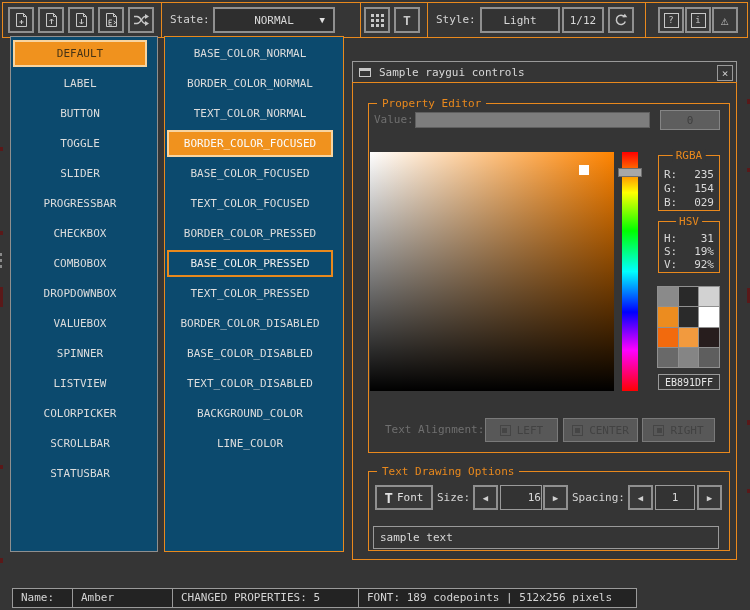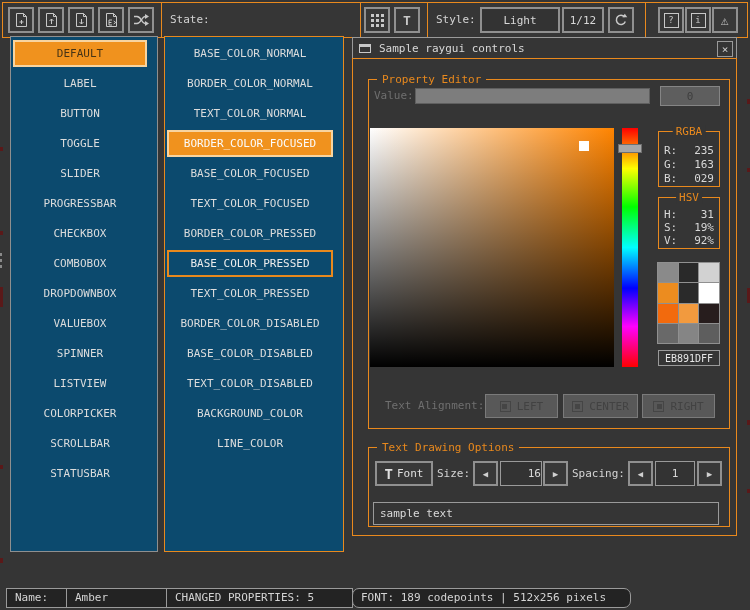--- a/index.html
+++ b/index.html
@@ -40,21 +40,21 @@
   #controls-list{left:10px;width:148px;}
   #props-list{left:164px;width:180px;border-color:var(--accent);}
   .list-item{height:27px;line-height:27px;margin:0 1px 3px 1px;text-align:center;
     box-sizing:border-box;white-space:nowrap;overflow:hidden;color:#dcdcdc;}
   .list-item.selected{background:var(--sel-fill);border:2px solid var(--sel-border);
     line-height:23px;color:#463416;}
   .list-item.focused{background:var(--sel-fill);border:2px solid var(--sel-border);
     line-height:23px;color:#fbfbfb;}
   .list-item.outlined{border:2px solid var(--accent);line-height:23px;color:#ececec;}
   
-  #window{position:absolute;left:352px;top:37px;width:385px;height:499px;}
+  #window{position:absolute;left:352px;top:61px;width:385px;height:499px;}
   #titlebar{position:absolute;left:0;top:0;width:385px;height:22px;box-sizing:border-box;
     border:1px solid var(--line-gray);background:#353535;display:flex;align-items:center;}
   .win-ico{width:12px;height:9px;box-sizing:border-box;border:1px solid #c8c8c8;
     border-top:3px solid #c8c8c8;margin-left:6px;}
   #win-title{margin-left:8px;}
   #win-close{position:absolute;right:3px;top:3px;width:16px;height:16px;box-sizing:border-box;
     border:1px solid var(--line-gray);display:flex;align-items:center;justify-content:center;
     color:#d0d0d0;font-size:11px;line-height:1;}
   #win-body{position:absolute;left:0;top:21px;width:385px;height:478px;box-sizing:border-box;
     border:1px solid var(--accent);}
@@ -100,21 +100,21 @@
   #font-btn .big-t{font-size:14px;font-weight:bold;}
   .opt-label{position:absolute;top:430px;color:#d4d4d4;}
   .spin-btn{position:absolute;top:424px;width:25px;height:25px;box-sizing:border-box;
     background:#383838;border:2px solid #909090;display:flex;align-items:center;
     justify-content:center;font-size:9px;color:#d0d0d0;}
   .spin-box{position:absolute;top:424px;height:25px;box-sizing:border-box;background:#333;
     border:1px solid var(--line-gray);display:flex;align-items:center;justify-content:center;}
   #sample-textbox{position:absolute;left:21px;top:465px;width:346px;height:23px;box-sizing:border-box;
     border:1px solid var(--line-gray);line-height:21px;padding-left:6px;color:#dadada;}
   
-  #statusbar{position:absolute;left:6px;top:588px;width:625px;height:20px;display:flex;}
+  #statusbar{position:absolute;left:12px;top:588px;width:625px;height:20px;display:flex;}
   .sb-cell{box-sizing:border-box;height:20px;background:#232323;border:1px solid var(--line-gray);
     line-height:18px;padding-left:8px;white-space:nowrap;overflow:hidden;color:#d4d4d4;}
   .sb-cell + .sb-cell{margin-left:-1px;}
   
   .edge-mark{position:absolute;width:3px;background:#5a1919;}
   .edge-dash{position:absolute;width:2px;background:#8a8a8a;}
   svg{display:block;}
 </style>
 </head>
 <body>
@@ -163,20 +163,24 @@
           <path d="M1 3.5 h3 c4.5 0 4.5 7 8 7" fill="none" stroke="#c8c8c8" stroke-width="1.3"></path>
           <path d="M1 10.5 h3 c4.5 0 4.5 -7 8 -7" fill="none" stroke="#c8c8c8" stroke-width="1.3"></path>
           <polygon points="12,1 16,3.5 12,6" fill="#c8c8c8"></polygon>
           <polygon points="12,8 16,10.5 12,13" fill="#c8c8c8"></polygon>
         </svg>
       </span>
   </div>
   <div class="tb-div" style="left:158px;"></div>
 
   <span class="tb-label" style="left:167px;">State:</span>
+  <div class="dropdown">
+    <span>NORMAL</span>
+    <span class="dd-arrow">▼</span>
+  </div>
   <div class="tb-div" style="left:357px;"></div>
 
   <div class="tb-btn" style="left:361px;">
     <span>
         <svg width="13" height="13" viewBox="0 0 13 13" fill="#c8c8c8">
           <rect x="0" y="0" width="3" height="3"></rect>
           <rect x="5" y="0" width="3" height="3"></rect>
           <rect x="10" y="0" width="3" height="3"></rect>
           <rect x="0" y="5" width="3" height="3"></rect>
           <rect x="5" y="5" width="3" height="3"></rect>
@@ -282,21 +286,21 @@
   <div id="hue-handle"></div>
 
   <div class="mini-group" style="left:306px;top:94px;width:62px;height:56px;padding-top:12px;">
     <span class="gb-label mini">RGBA</span>
     <div class="kv">
         <span>R:</span>
         <span>235</span>
       </div>
     <div class="kv">
         <span>G:</span>
-        <span>163</span>
+        <span>154</span>
       </div>
     <div class="kv">
         <span>B:</span>
         <span>029</span>
       </div>
   </div>
 
   <div class="mini-group" style="left:306px;top:160px;width:62px;height:52px;padding-top:10px;">
     <span class="gb-label mini">HSV</span>
     <div class="kv" style="line-height:13px;">
@@ -373,21 +377,21 @@
   <div class="spin-btn" style="left:345px;">
       <span>▶</span>
     </div>
   <div id="sample-textbox"><span>sample text</span></div>
 </div>
 
 <div id="statusbar">
   <div class="sb-cell" style="width:61px;"><span>Name:</span></div>
   <div class="sb-cell" style="width:101px;"><span>Amber</span></div>
   <div class="sb-cell" style="width:187px;"><span>CHANGED PROPERTIES: 5</span></div>
-  <div class="sb-cell" style="flex:1;border-radius:7px;"><span>FONT: 189 codepoints | 512x256 pixels</span></div>
+  <div class="sb-cell" style="flex:1;"><span>FONT: 189 codepoints | 512x256 pixels</span></div>
 </div>
 
 <div class="edge-mark" style="left:747px;top:99px;height:5px;"></div>
 <div class="edge-mark" style="left:747px;top:168px;height:4px;"></div>
 <div class="edge-mark" style="left:747px;top:288px;height:15px;"></div>
 <div class="edge-mark" style="left:747px;top:420px;height:5px;"></div>
 <div class="edge-mark" style="left:747px;top:489px;height:4px;"></div>
 <div class="edge-mark" style="left:0;top:147px;height:4px;"></div>
 <div class="edge-mark" style="left:0;top:231px;height:4px;"></div>
 <div class="edge-mark" style="left:0;top:287px;height:20px;"></div>

